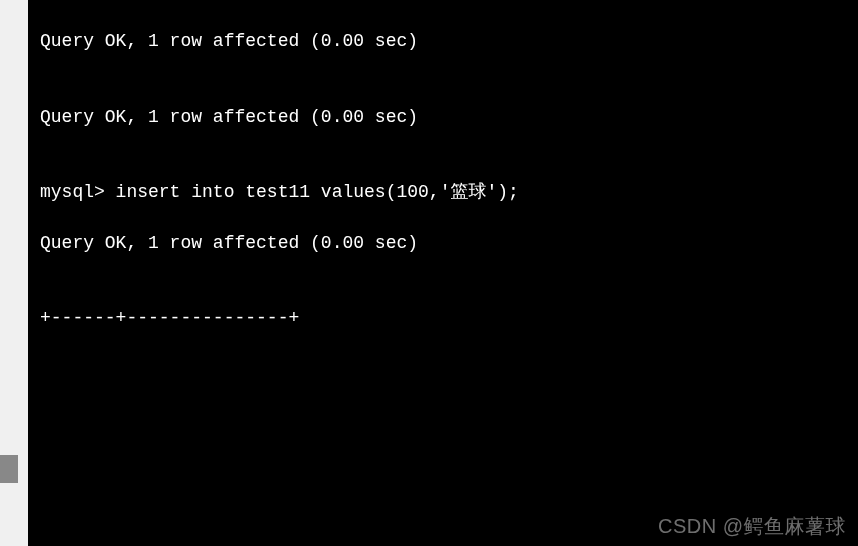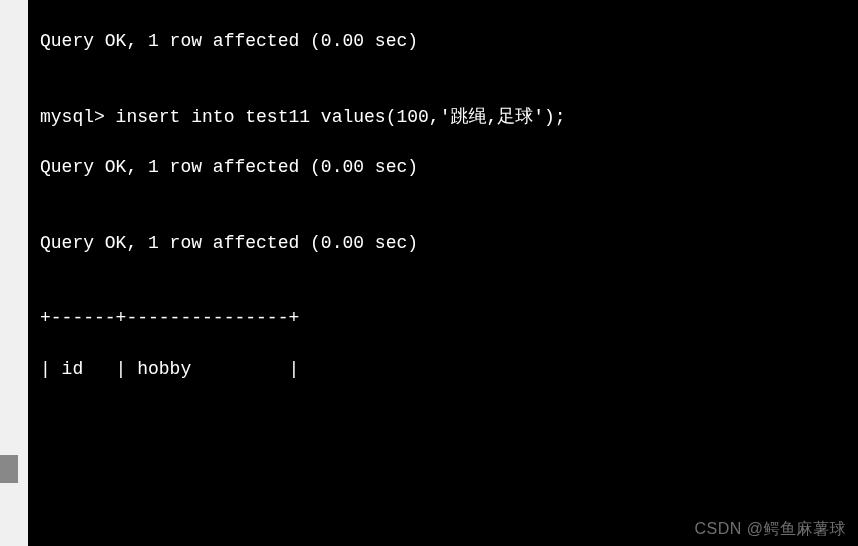--- a/index.html
+++ b/index.html
@@ -36,42 +36,41 @@
       background: #888;
     }
     .terminal {
       white-space: pre;
     }
     .watermark {
       position: absolute;
       right: 12px;
       bottom: 6px;
       font-family: "Microsoft YaHei", Arial, sans-serif;
-      font-size: 16px;
+      font-size: 20px;
       color: rgba(200, 200, 200, 0.55);
       letter-spacing: 0.5px;
     }
   </style>
 </head>
 <body>
 
 <div class="left-gutter">
   <div class="scroll-thumb"></div>
 </div>
 
 <div class="terminal">
 <div>Query OK, 1 row affected (0.00 sec)</div>
 <div></div>
-<div>mysql&gt; insert into test11 values(100,'跳绳,足球');</div>
 <div>Query OK, 1 row affected (0.00 sec)</div>
 <div></div>
+<div>mysql&gt; insert into test11 values(100,'篮球');</div>
 <div>Query OK, 1 row affected (0.00 sec)</div>
 <div></div>
 <div>+------+---------------+</div>
-<div>| id   | hobby         |</div>
 
 
 
 
 
 
 </div>
 
 <div class="watermark">CSDN @鳄鱼麻薯球</div>
 

